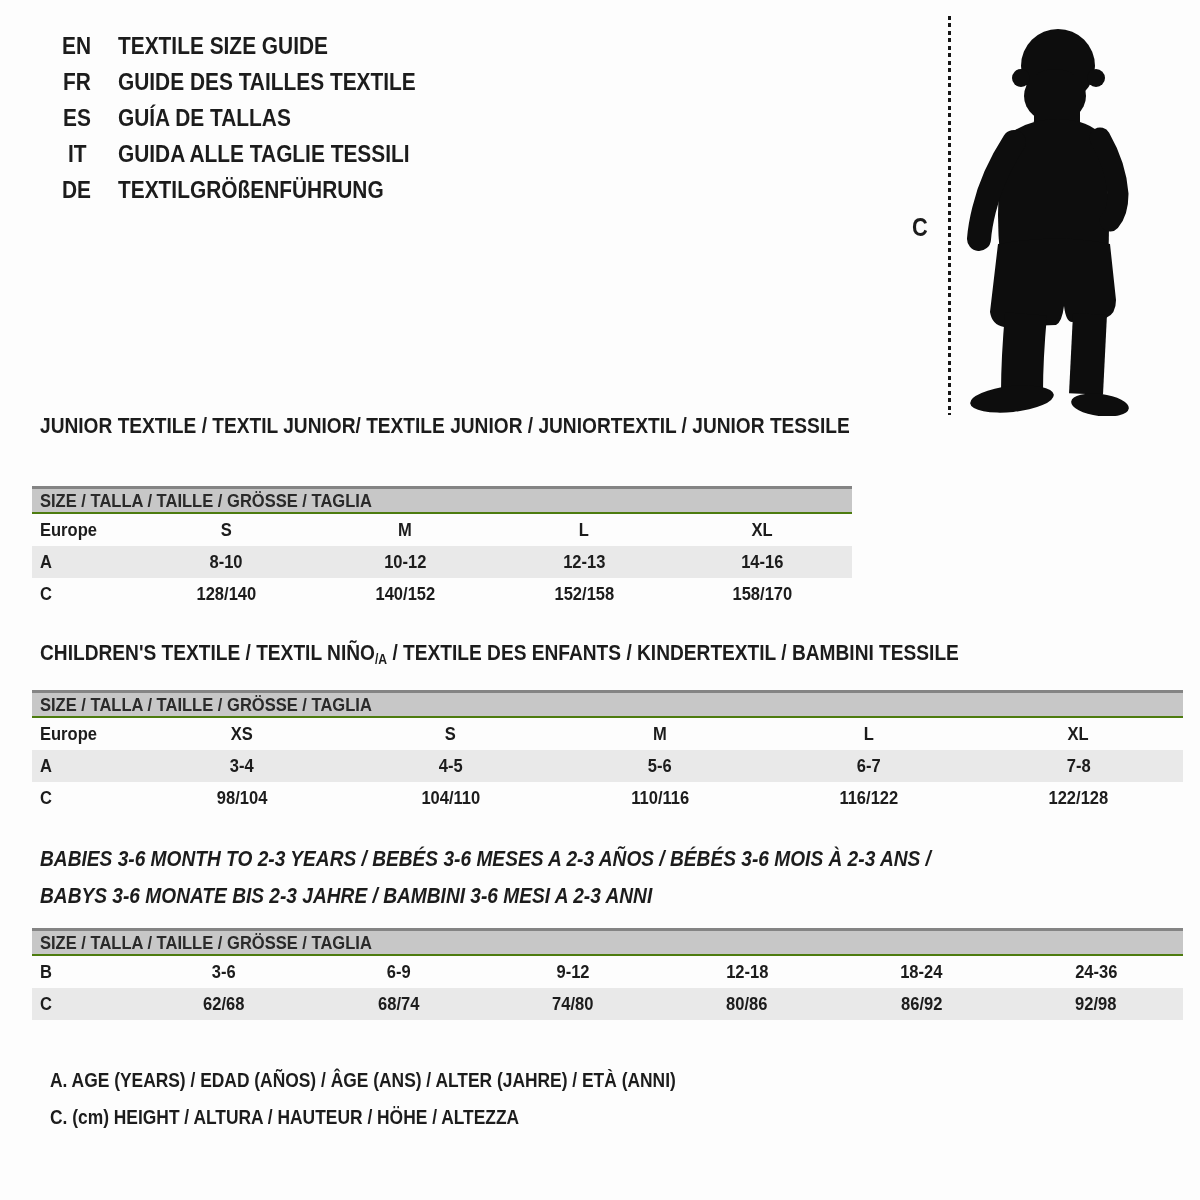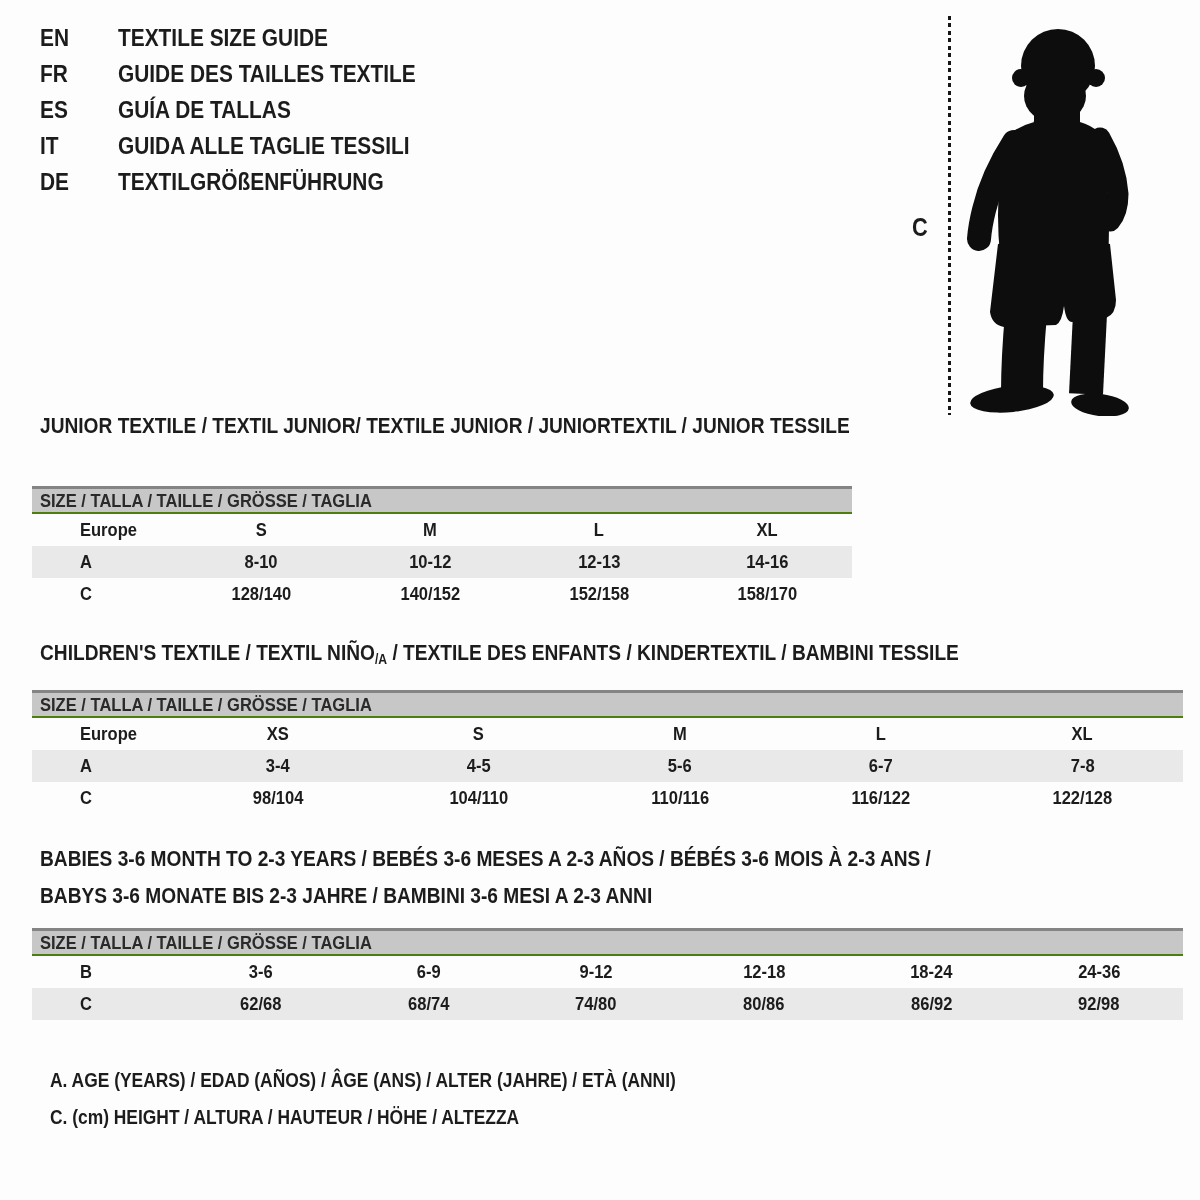--- a/index.html
+++ b/index.html
@@ -24,21 +24,21 @@
     transform-origin: 0 50%;
     white-space: nowrap;
   }
   .cond-c {
     display: inline-block;
     transform: scaleX(0.87);
     transform-origin: 50% 50%;
     white-space: nowrap;
   }
   
-  .lang-block { left: 40px; top: 20px; }
+  .lang-block { left: 40px; top: 28px; text-align: center; }
   .lang-row {
     display: flex;
     height: 36px;
     align-items: center;
     font-size: 24px;
     font-weight: 700;
   }
   .lang-code { width: 78px; flex: 0 0 78px; }
   
   .dash-line {
@@ -84,21 +84,20 @@
     font-size: 19px;
     font-weight: 700;
   }
   .trow.alt { background: #e9e9e9; }
   .trow .lbl {
     flex: 0 0 105px;
     width: 105px;
     box-sizing: border-box;
     padding-left: 8px;
     text-align: left;
-    margin-left: 40px;
   }
   .trow .cell { flex: 1 1 0; text-align: center; }
   
   .legend-block { left: 40px; top: 1062px; }
   .legend-line {
     height: 37px;
     display: flex;
     align-items: center;
     font-size: 20px;
     font-weight: 700;
@@ -216,21 +215,21 @@
     <div class="trow">
       <span class="lbl"><span class="cond">C</span></span>
       <span class="cell"><span class="cond-c">98/104</span></span>
       <span class="cell"><span class="cond-c">104/110</span></span>
       <span class="cell"><span class="cond-c">110/116</span></span>
       <span class="cell"><span class="cond-c">116/122</span></span>
       <span class="cell"><span class="cond-c">122/128</span></span>
     </div>
   </div>
 
-  <div class="abs sec-title" style="left:40px; top:840px; line-height:37px;">
+  <div class="abs sec-title" style="left:40px; top:840px; line-height:37px;font-style:italic;">
     <span class="cond">BABIES 3-6 MONTH TO 2-3 YEARS / BEBÉS 3-6 MESES A 2-3 AÑOS / BÉBÉS 3-6 MOIS À 2-3 ANS /</span><br>
     <span class="cond">BABYS 3-6 MONATE BIS 2-3 JAHRE / BAMBINI 3-6 MESI A 2-3 ANNI</span>
   </div>
   <div class="abs size-table" style="top:928px; width:1151px;">
     <div class="thead">
       <span class="cond">SIZE / TALLA / TAILLE / GRÖSSE / TAGLIA</span>
     </div>
     <div class="trow">
       <span class="lbl"><span class="cond">B</span></span>
       <span class="cell"><span class="cond-c">3-6</span></span>

